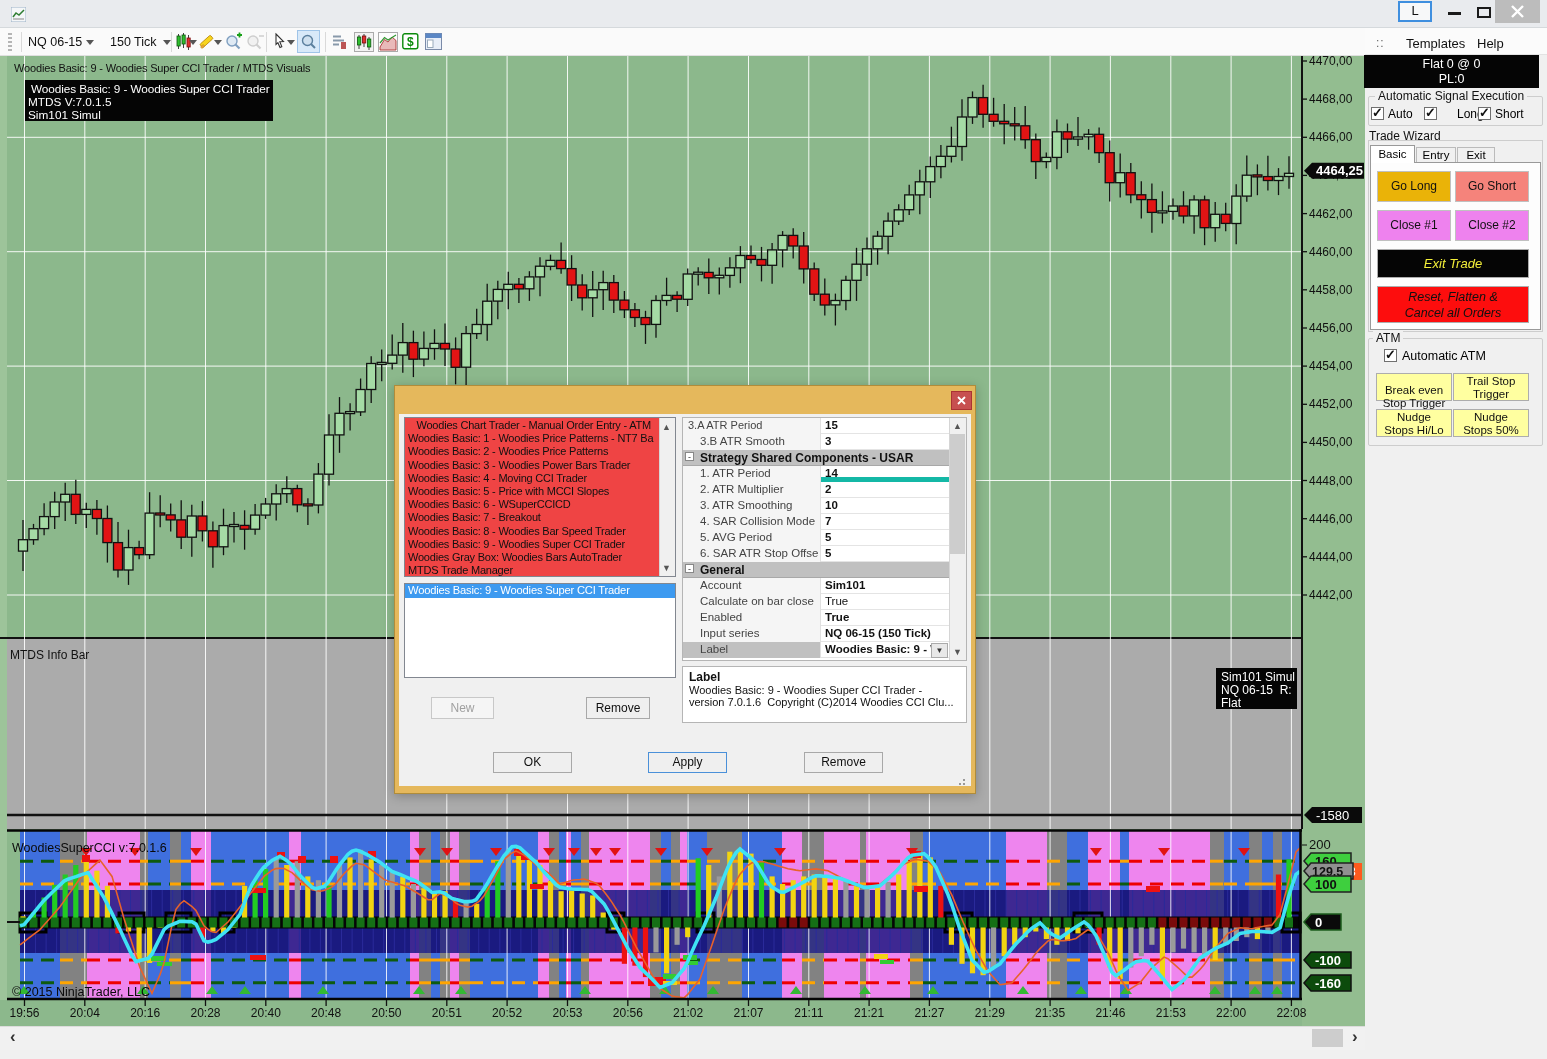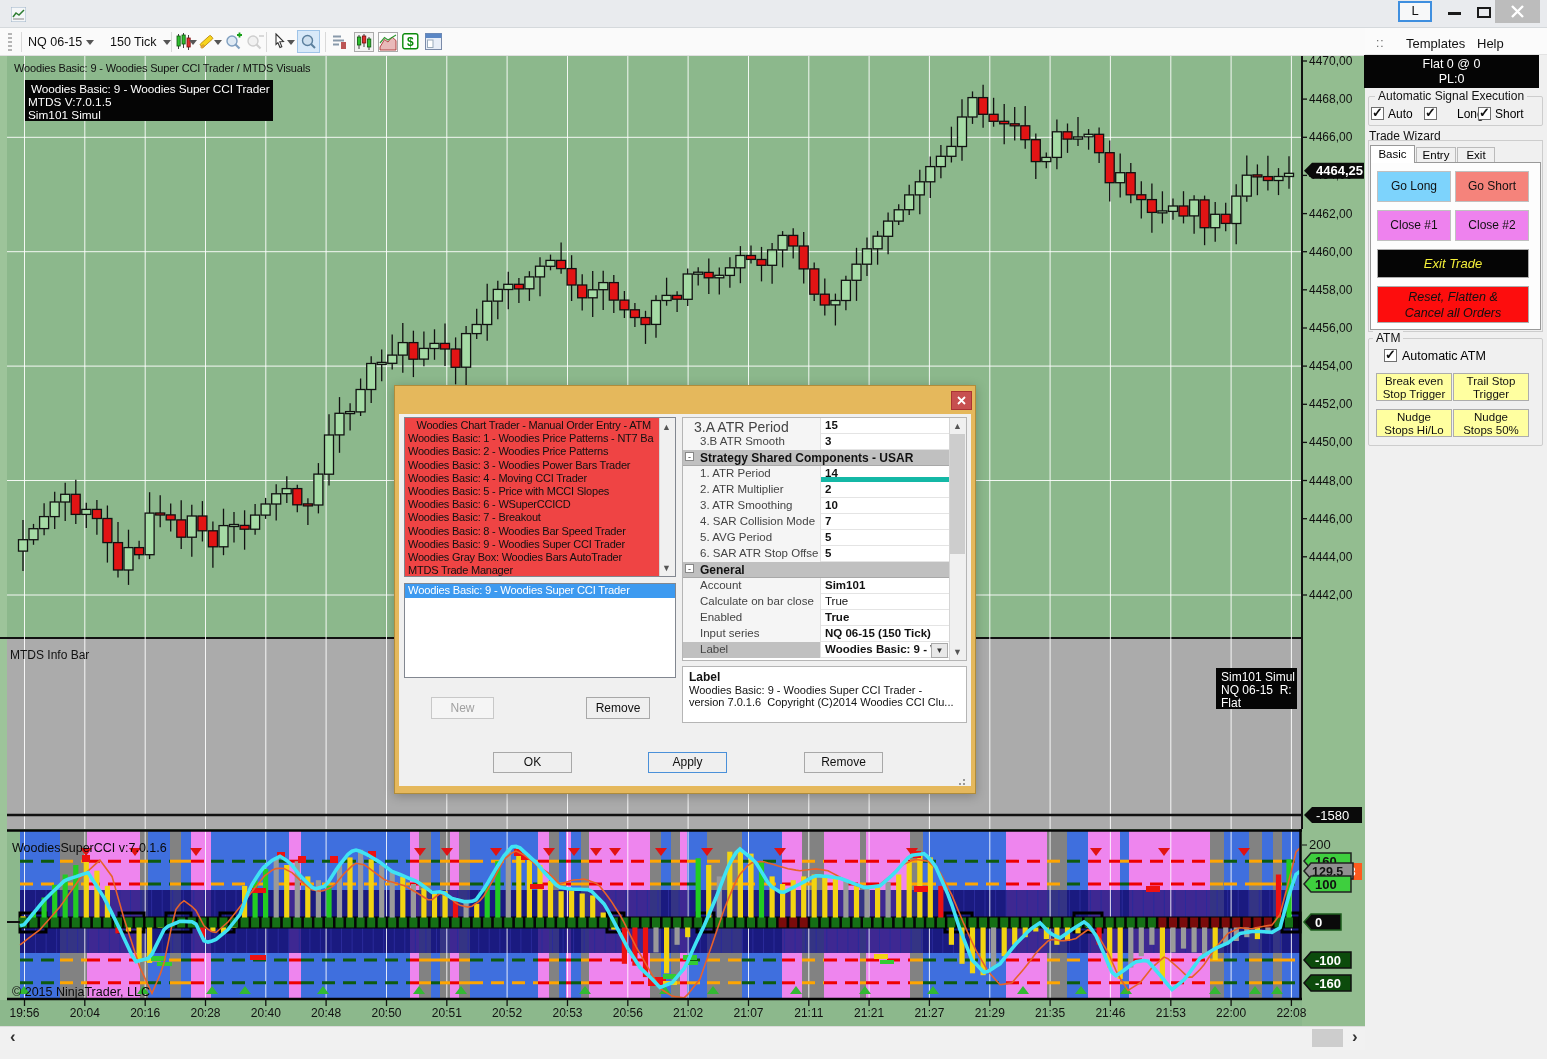--- a/index.html
+++ b/index.html
@@ -1293,33 +1293,33 @@
 <div class="abs" style="left:1495px;top:107px;font-size:12px;">Short</div>
 
 <div class="abs" style="left:1369px;top:129px;font-size:12px;color:#111;">Trade Wizard</div>
 <div class="abs" style="left:1368px;top:140px;width:175px;height:192px;border:1px solid #cdcdcd;"></div>
 <div class="abs" style="left:1370px;top:147px;width:42px;height:16px;background:#f0f0f0;border:1px solid #bbb;border-bottom:none;font-size:11.5px;text-align:center;padding-top:1px;"></div>
 <div class="abs" style="left:1370px;top:145px;width:45px;height:18px;background:#fff;border:1px solid #999;border-bottom:none;font-size:11.5px;text-align:center;padding-top:2px;z-index:3;">Basic</div>
 <div class="abs" style="left:1416px;top:147px;width:40px;height:16px;background:#f0f0f0;border:1px solid #bbb;border-bottom:none;font-size:11.5px;text-align:center;padding-top:1px;">Entry</div>
 <div class="abs" style="left:1457px;top:147px;width:38px;height:16px;background:#f0f0f0;border:1px solid #bbb;border-bottom:none;font-size:11.5px;text-align:center;padding-top:1px;">Exit</div>
 <div class="abs" style="left:1370px;top:162px;width:171px;height:168px;background:#fdfdfd;border:1px solid #999;"></div>
 
-<div class="btn" style="left:1377px;top:171px;width:74px;height:31px;background:#7dd3fc;border:1px solid #c0c0c0;line-height:29px;">Go Long</div>
+<div class="btn" style="left:1377px;top:171px;width:74px;height:31px;background:#eab308;border:1px solid #c0c0c0;line-height:29px;">Go Long</div>
 <div class="btn" style="left:1455px;top:171px;width:74px;height:31px;background:#f5837b;border:1px solid #c0c0c0;line-height:29px;">Go Short</div>
 <div class="btn" style="left:1377px;top:210px;width:74px;height:31px;background:#ee82ee;border:1px solid #c0c0c0;line-height:29px;">Close #1</div>
 <div class="btn" style="left:1455px;top:210px;width:74px;height:31px;background:#ee82ee;border:1px solid #c0c0c0;line-height:29px;">Close #2</div>
 <div class="btn" style="left:1377px;top:249px;width:152px;height:29px;background:#050505;color:#f3ef39;font-style:italic;font-size:13px;line-height:27px;">Exit Trade</div>
 <div class="btn" style="left:1377px;top:286px;width:152px;height:37px;background:#fd0d0d;color:#111;font-style:italic;font-size:12.5px;line-height:16px;padding-top:2px;">Reset, Flatten &amp;<br>Cancel all Orders</div>
 
 <div class="grpbox" style="left:1368px;top:338px;width:175px;height:108px;">
  <div class="grplbl" style="left:4px;">ATM</div>
 </div>
 <div class="chk" style="left:1384px;top:349px;"></div>
 <div class="abs" style="left:1402px;top:349px;font-size:12.5px;">Automatic ATM</div>
-<div class="btn" style="left:1376px;top:373px;width:76px;height:28px;background:#ffffa0;font-size:11.5px;line-height:13px;padding-top:1px;">Break even<br>Stop Trigger</div>
+<div class="btn" style="left:1376px;top:373px;width:76px;height:28px;background:#ffffa0;font-size:11.5px;line-height:13px;padding-top:10px;">Break even<br>Stop Trigger</div>
 <div class="btn" style="left:1453px;top:373px;width:76px;height:28px;background:#ffffa0;font-size:11.5px;line-height:13px;padding-top:1px;">Trail Stop<br>Trigger</div>
 <div class="btn" style="left:1376px;top:409px;width:76px;height:28px;background:#ffffa0;font-size:11.5px;line-height:13px;padding-top:1px;">Nudge<br>Stops Hi/Lo</div>
 <div class="btn" style="left:1453px;top:409px;width:76px;height:28px;background:#ffffa0;font-size:11.5px;line-height:13px;padding-top:1px;">Nudge<br>Stops 50%</div>
 
 <div class="abs" style="left:394px;top:385px;width:582px;height:409px;background:#e5b85c;border:1px solid #b08c3a;box-shadow:0 2px 10px rgba(0,0,0,0.25);"></div>
 <div class="abs" style="left:951px;top:391px;width:21px;height:19px;background:#c75050;border:1px solid #a33;"></div>
 <svg class="abs" style="left:956px;top:395px" width="11" height="11">
       <path d="M2,2 L9,9 M9,2 L2,9" stroke="#fff" stroke-width="1.8"></path>
     </svg>
 <div class="abs" style="left:399px;top:414px;width:572px;height:372px;background:#f0f0f0;"></div>
@@ -1344,21 +1344,21 @@
 <div class="abs" style="left:405px;top:584px;width:270px;height:14px;background:#3d9af0;color:#fff;font-size:11.2px;letter-spacing:-0.2px;padding-left:3px;white-space:nowrap;overflow:hidden;">Woodies Basic: 9 - Woodies Super CCI Trader</div>
 
 <div class="btn" style="left:431px;top:697px;width:63px;height:22px;background:#f5f5f5;color:#a0a0a0;line-height:20px;border:1px solid #c8c8c8;">New</div>
 <div class="btn" style="left:586px;top:697px;width:64px;height:22px;line-height:20px;background:#efefef;border:1px solid #a8a8a8;">Remove</div>
 
 <div class="abs" style="left:682px;top:417px;width:285px;height:244px;background:#fff;border:1px solid #b5b5b5;"></div>
 <div class="abs" style="left:683px;top:418px;width:266px;height:242px;overflow:hidden;background:#fff;">
 <div style="position:absolute;left:0;top:0px;width:266px;height:16px;border-bottom:1px solid #e4e4e4;">
         <span style="position:absolute;left:0;top:0;width:14px;height:16px;background:#f5f5f5;border-right:1px solid #e4e4e4;"></span>
         <span style="position:absolute;left:0px;top:0;width:137px;height:16px;background:#f5f5f5;"></span>
-        <span style="position:absolute;left:11px;top:1px;font-size:14px;color:#444;white-space:nowrap;text-align:right;">3.A ATR Period</span>
+        <span style="position:absolute;left:5px;top:1px;font-size:11px;color:#444;white-space:nowrap;text-align:right;">3.A ATR Period</span>
         <span style="position:absolute;left:137px;top:0;width:1px;height:16px;background:#e0e0e0;"></span>
         <span style="position:absolute;left:142px;top:1px;font-size:11.5px;font-weight:bold;color:#111;white-space:nowrap;">15</span>
       </div>
 <div style="position:absolute;left:0;top:16px;width:266px;height:16px;border-bottom:1px solid #e4e4e4;">
         <span style="position:absolute;left:0;top:0;width:14px;height:16px;background:#f5f5f5;border-right:1px solid #e4e4e4;"></span>
         <span style="position:absolute;left:0px;top:0;width:137px;height:16px;background:#f5f5f5;"></span>
         <span style="position:absolute;left:17px;top:1px;font-size:11.5px;color:#444;white-space:nowrap;">3.B ATR Smooth</span>
         <span style="position:absolute;left:137px;top:0;width:1px;height:16px;background:#e0e0e0;"></span>
         <span style="position:absolute;left:142px;top:1px;font-size:11.5px;font-weight:bold;color:#111;white-space:nowrap;">3</span>
       </div>

